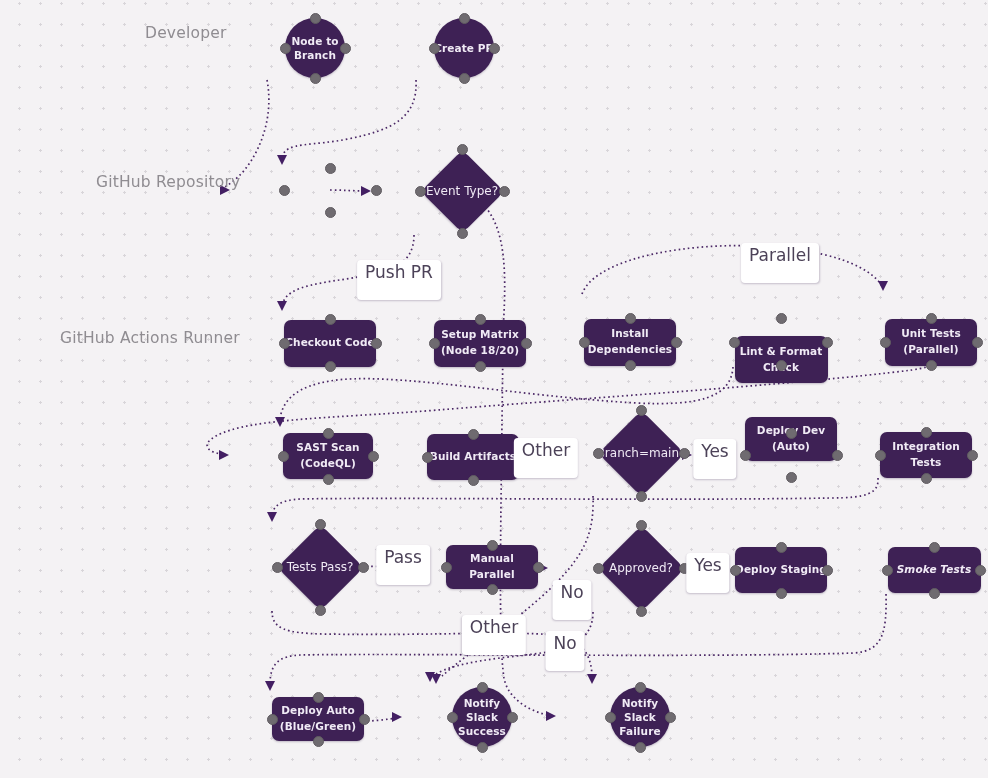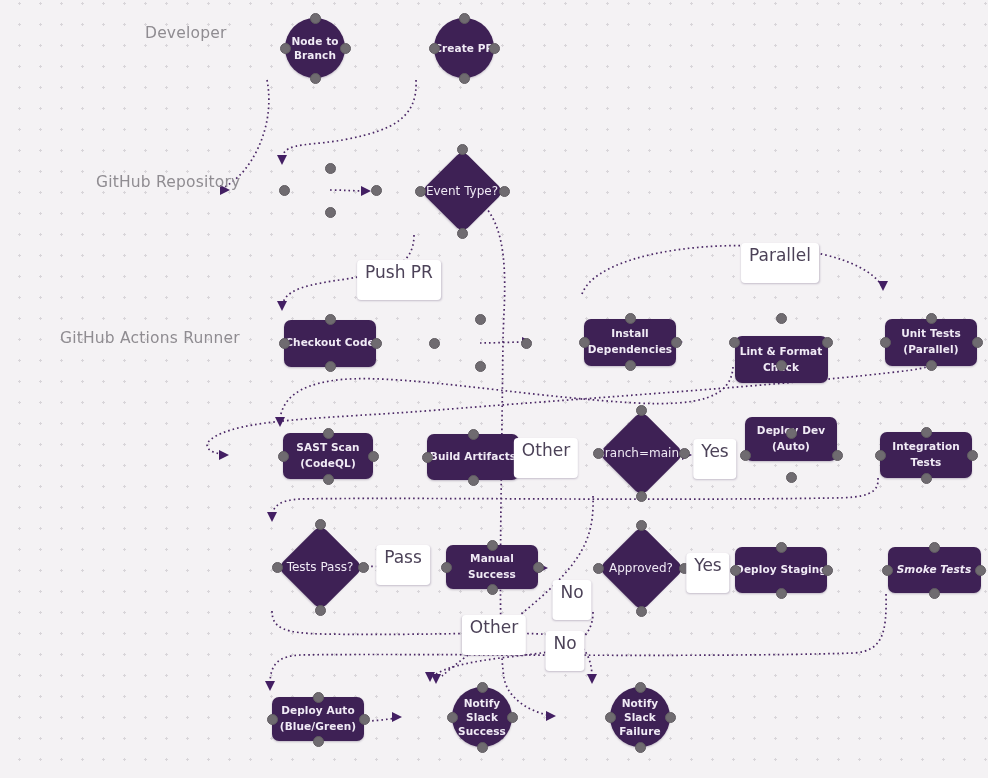--- a/index.html
+++ b/index.html
@@ -121,20 +121,24 @@
       <div class="handle" style="left: 450.5px; top: 185.5px; pointer-events: auto;"></div>
       <div class="handle" style="left: 408.5px; top: 227.5px; pointer-events: auto;"></div>
       <div class="handle" style="left: 366.5px; top: 185.5px; pointer-events: auto;"></div>
       <div class="node rect" style="left: 236px; top: 319.5px; width: 92px; height: 47px; pointer-events: auto;">
         <div class="node-label">Checkout Code</div>
       </div>
       <div class="handle" style="left: 276.5px; top: 314px; pointer-events: auto;"></div>
       <div class="handle" style="left: 322.5px; top: 337.5px; pointer-events: auto;"></div>
       <div class="handle" style="left: 276.5px; top: 361px; pointer-events: auto;"></div>
       <div class="handle" style="left: 230.5px; top: 337.5px; pointer-events: auto;"></div>
+      <div class="node rect" style="left: 386px; top: 319.5px; width: 92px; height: 47px; pointer-events: auto;">
+        <div class="node-label">Setup Matrix
+(Node 18/20)</div>
+      </div>
       <div class="handle" style="left: 426.5px; top: 314px; pointer-events: auto;"></div>
       <div class="handle" style="left: 472.5px; top: 337.5px; pointer-events: auto;"></div>
       <div class="handle" style="left: 426.5px; top: 361px; pointer-events: auto;"></div>
       <div class="handle" style="left: 380.5px; top: 337.5px; pointer-events: auto;"></div>
       <div class="node rect" style="left: 536px; top: 318.5px; width: 92px; height: 47px; pointer-events: auto;">
         <div class="node-label">Install
 Dependencies</div>
       </div>
       <div class="handle" style="left: 576.5px; top: 313px; pointer-events: auto;"></div>
       <div class="handle" style="left: 622.5px; top: 336.5px; pointer-events: auto;"></div>
@@ -191,21 +195,21 @@
       <div class="handle" style="left: 918.5px; top: 449.5px; pointer-events: auto;"></div>
       <div class="handle" style="left: 872.5px; top: 472.5px; pointer-events: auto;"></div>
       <div class="handle" style="left: 826.5px; top: 449.5px; pointer-events: auto;"></div>
       <div class="node diamond" style="left: 241.5px; top: 536.5px; width: 61px; height: 61px; pointer-events: auto;"></div>
       <div class="diamond-label" style="left: 212px; top: 547px; width: 120px;">Tests Pass?</div>
       <div class="handle" style="left: 266.5px; top: 518.5px; pointer-events: auto;"></div>
       <div class="handle" style="left: 309.5px; top: 561.5px; pointer-events: auto;"></div>
       <div class="handle" style="left: 266.5px; top: 604.5px; pointer-events: auto;"></div>
       <div class="handle" style="left: 223.5px; top: 561.5px; pointer-events: auto;"></div>
       <div class="node rect" style="left: 398px; top: 545px; width: 92px; height: 44px; pointer-events: auto;">
-        <div class="node-label">Manual Success</div>
+        <div class="node-label">Manual Parallel</div>
       </div>
       <div class="handle" style="left: 438.5px; top: 539.5px; pointer-events: auto;"></div>
       <div class="handle" style="left: 484.5px; top: 561.5px; pointer-events: auto;"></div>
       <div class="handle" style="left: 438.5px; top: 583.5px; pointer-events: auto;"></div>
       <div class="handle" style="left: 392.5px; top: 561.5px; pointer-events: auto;"></div>
       <div class="node diamond" style="left: 562.5px; top: 537.5px; width: 61px; height: 61px; pointer-events: auto;"></div>
       <div class="diamond-label" style="left: 533px; top: 548px; width: 120px;">Approved?</div>
       <div class="handle" style="left: 587.5px; top: 519.5px; pointer-events: auto;"></div>
       <div class="handle" style="left: 630.5px; top: 562.5px; pointer-events: auto;"></div>
       <div class="handle" style="left: 587.5px; top: 605.5px; pointer-events: auto;"></div>

